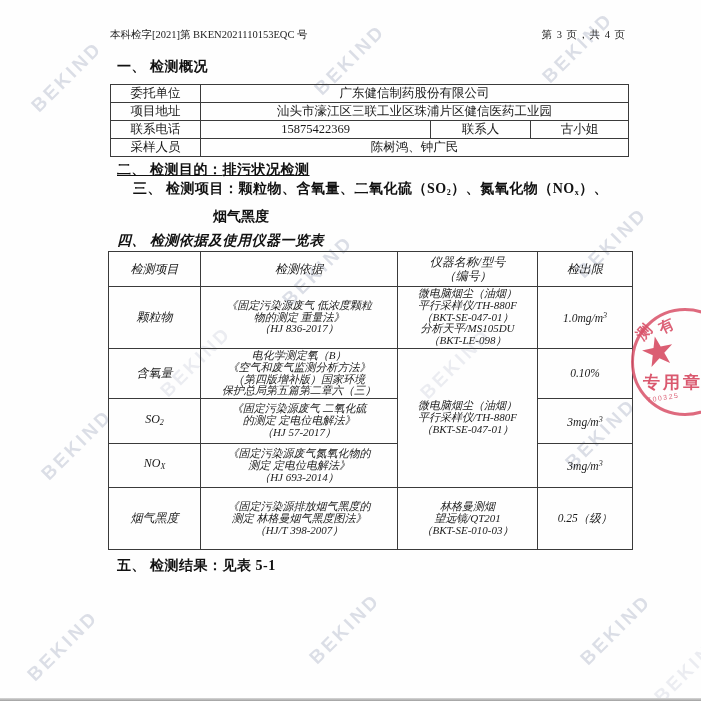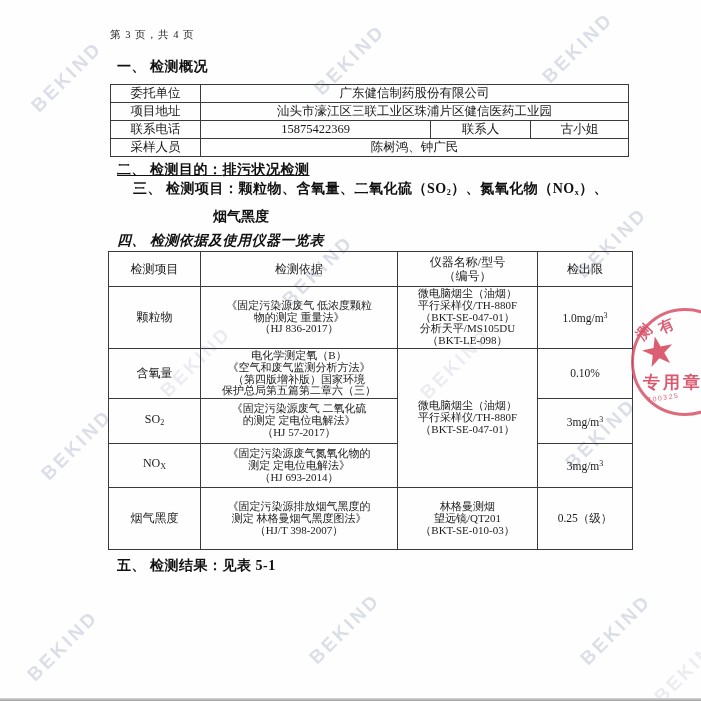--- a/index.html
+++ b/index.html
@@ -21,21 +21,21 @@
   .cont2 { position:absolute; left:213px; font-size:14px; font-weight:600; color:#111; }
 
   
   table { border-collapse:collapse; table-layout:fixed; }
   td { border:1px solid #3a3a3a; text-align:center; vertical-align:middle; color:#1a1a1a; }
 
   .t1 { position:absolute; top:84px; left:110px; width:518px; font-size:12.5px; }
   .t1 td { height:18px; padding:0 6px; }
 
   .t2 { position:absolute; top:251px; left:108px; width:524px; font-size:11px; }
-  .t2 td { padding:1px 2px; white-space:pre-line; line-height:11.8px; }
+  .t2 td { padding:1px 2px; white-space:pre-line; line-height:11.8px;font-style:italic; }
   .t2 .hcell { font-size:12px; line-height:14px; }
   .t2 .item { font-size:12px; }
   .t2 .limit { font-size:11.5px; }
   sub { font-size:8px; vertical-align:-2px; }
   sup { font-size:8px; vertical-align:4px; }
 
   
   .wm { position:absolute; font-family:"Liberation Sans","DejaVu Sans",sans-serif;
         font-size:19px; font-weight:bold; letter-spacing:3px; color:#a9b0c4; opacity:0.40;
         transform:translate(-50%,-50%) rotate(-45deg); pointer-events:none; }
@@ -73,20 +73,21 @@
   <span class="wm faint" style="left:196px; top:362px;">BEKIND</span>
   <span class="wm faint" style="left:456px; top:364px;">BEKIND</span>
   <span class="wm" style="left:77px;  top:445px;">BEKIND</span>
   <span class="wm" style="left:601px; top:434px;">BEKIND</span>
   <span class="wm" style="left:345px; top:629px;">BEKIND</span>
   <span class="wm" style="left:63px;  top:646px;">BEKIND</span>
   <span class="wm" style="left:616px; top:630px;">BEKIND</span>
   <span class="wm faint" style="left:690px; top:668px;">BEKIND</span>
 
   <div class="hdr">
+    <span class="l">本科检字[2021]第 BKEN2021110153EQC 号</span>
     <span class="r">第 3 页，共 4 页</span>
   </div>
 
   <div class="sec" style="top:58px;">一、 检测概况</div>
 
   <table class="t1">
     <colgroup>
         <col style="width:90px">
         <col style="width:230px">
         <col style="width:100px">

